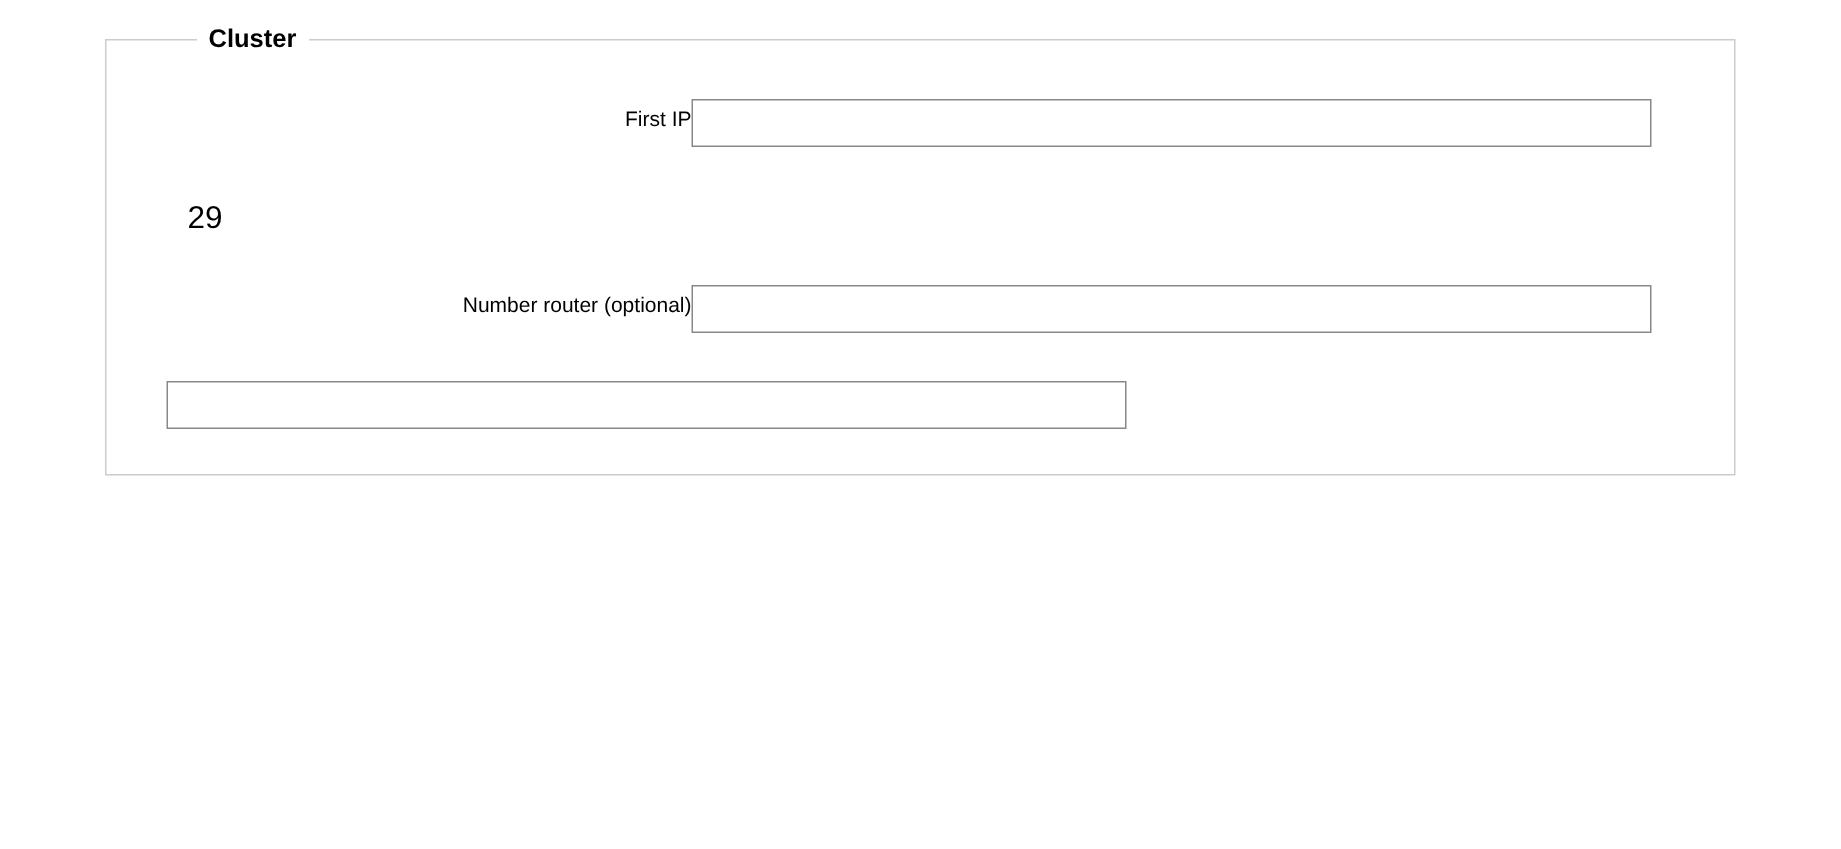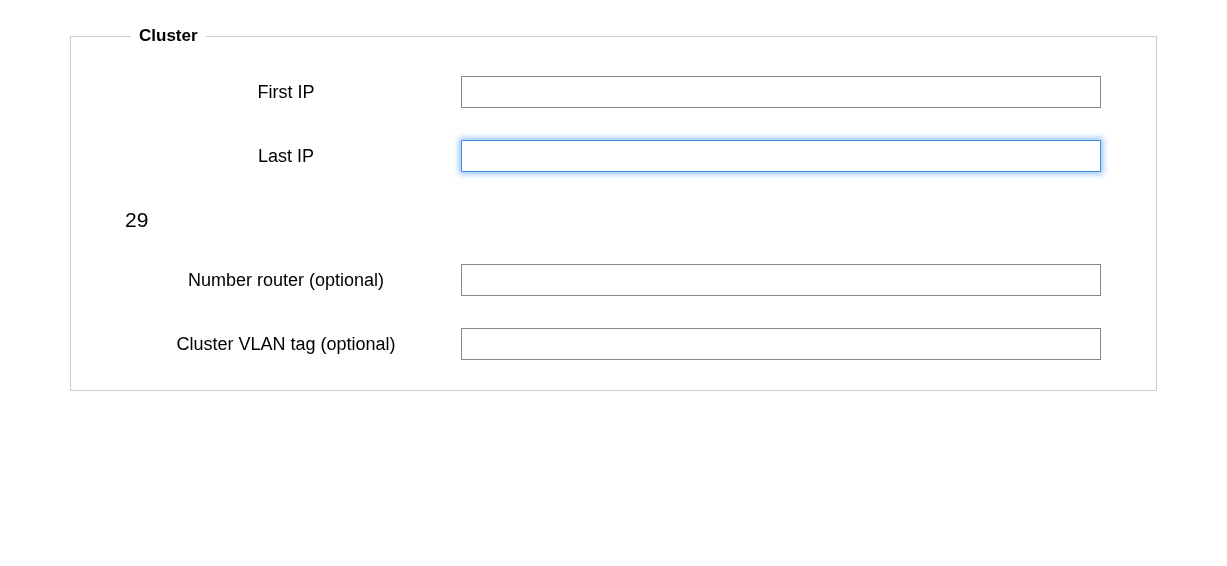--- a/index.html
+++ b/index.html
@@ -10,42 +10,42 @@
     body {
       font-family: Arial, Helvetica, sans-serif;
       font-size: 16px;
       color: #000;
       background: #fff;
       padding: 10px 20px 40px 20px;
     }
     fieldset.cluster-group {
       border: 1px solid #ccc;
       padding: 30px 40px 20px 40px;
-      margin: 16px auto;
+      margin: 6px auto;
       width: 1087px;
       position: relative;
     }
     legend.cluster-legend {
       font-weight: bold;
       font-size: 17px;
       padding: 0 8px;
       margin-left: 20px;
     }
     .form-row {
       display: flex;
       align-items: flex-start;
       margin-bottom: 32px;
     }
     .form-row:last-child {
       margin-bottom: 10px;
     }
     .form-label {
       width: 350px;
-      text-align: center;
-      font-size: 18px;
+      text-align: right;
+      font-size: 14px;
       line-height: 1.35;
       padding-top: 4px;
     }
     .form-control-wrap {
       width: 640px;
       display: flex;
       align-items: center;
     }
     input.text-input {
       width: 640px;
@@ -72,42 +72,35 @@
 <fieldset class="cluster-group">
   <legend class="cluster-legend">Cluster</legend>
 
   <div class="form-row">
     <div class="form-label">First IP</div>
     <div class="form-control-wrap">
       <input type="text" class="text-input" value="" style="">
     </div>
   </div>
 
-  <div class="form-row">
-    <div class="form-label">Last IP</div>
-    <div class="form-control-wrap">
-      <input type="text" class="text-input focused" value="" style="">
-    </div>
-  </div>
 
   <div class="form-row">
     <div class="form-control-wrap">
       <span class="static-value">29</span>
     </div>
   </div>
 
 
   <div class="form-row">
     <div class="form-label">Number router (optional)</div>
     <div class="form-control-wrap">
       <input type="text" class="text-input" value="" style="">
     </div>
   </div>
 
   <div class="form-row">
-    <div class="form-label">Cluster VLAN tag (optional)</div>
     <div class="form-control-wrap">
       <input type="text" class="text-input" value="" style="">
     </div>
   </div>
 
 
 </fieldset>
 
 </body></html>

